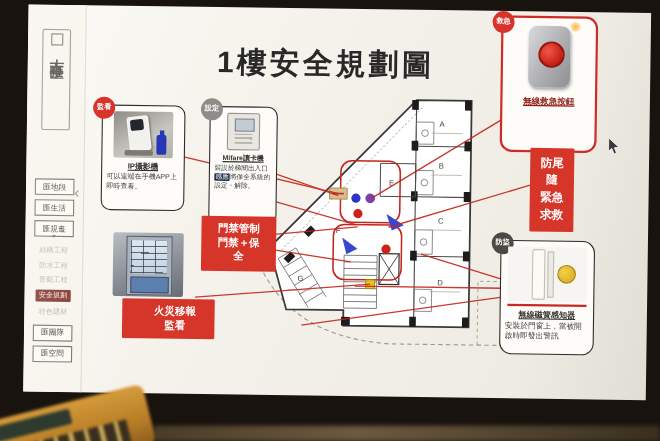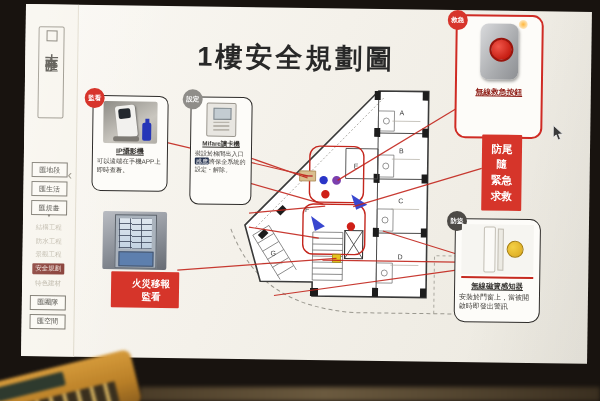--- a/index.html
+++ b/index.html
@@ -261,28 +261,33 @@
     <div class="callout" style="left:166px;top:90px;width:62px;height:108px;">
       <div class="badge" style="background:#8f8d89;">設定</div>
       <div class="imgbox mifare-img">
         <div class="mifare-screen"></div>
           <div class="mifare-pad"></div>
       </div>
       <div class="c-title" style="font-size:6.3px">Mifare讀卡機</div>
       <div class="c-body" style="font-size:6.1px"><span>裝設於梯間出入口</span><span class="hl">感應</span><span>將保全系統的設定・解除。</span></div>
     </div>
 
+    <div class="red-label" style="left:160px;top:190px;width:68px;height:50px;font-size:9.5px;line-height:1.35;">
+      <span>門禁管制</span>
+      <span>門禁＋保</span>
+      <span>全</span>
+    </div>
 
     <div class="fire-img" style="left:80px;top:206px;">
       <div class="fire-door">
           <div class="fire-grid"></div>
           <div class="fire-lower"></div>
         </div>
     </div>
-    <div class="red-label" style="left:89px;top:266px;width:68px;height:36px;font-size:9.5px;line-height:1.4;padding-left:12px;">
+    <div class="red-label" style="left:89px;top:266px;width:84px;height:36px;font-size:9.5px;line-height:1.4;padding-left:12px;">
       <span>火災移報</span>
       <span>監看</span>
     </div>
 
     <div class="callout" style="left:430px;top:4px;width:88px;height:124px;border:2.5px solid #cf2b24;border-radius:11px;">
       <div class="badge" style="background:#d7352c;top:-6px;left:-10px;">救急</div>
       <div class="sos-img">
         <div class="sos-body">
             <div class="sos-btn"></div>
           </div>

